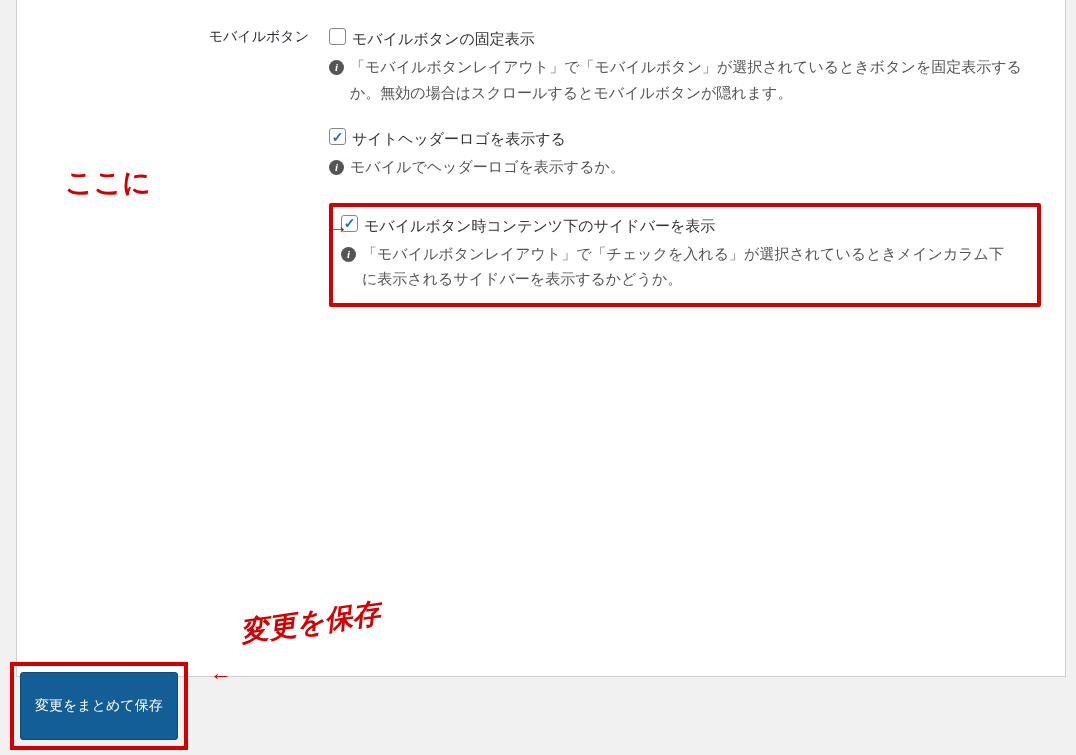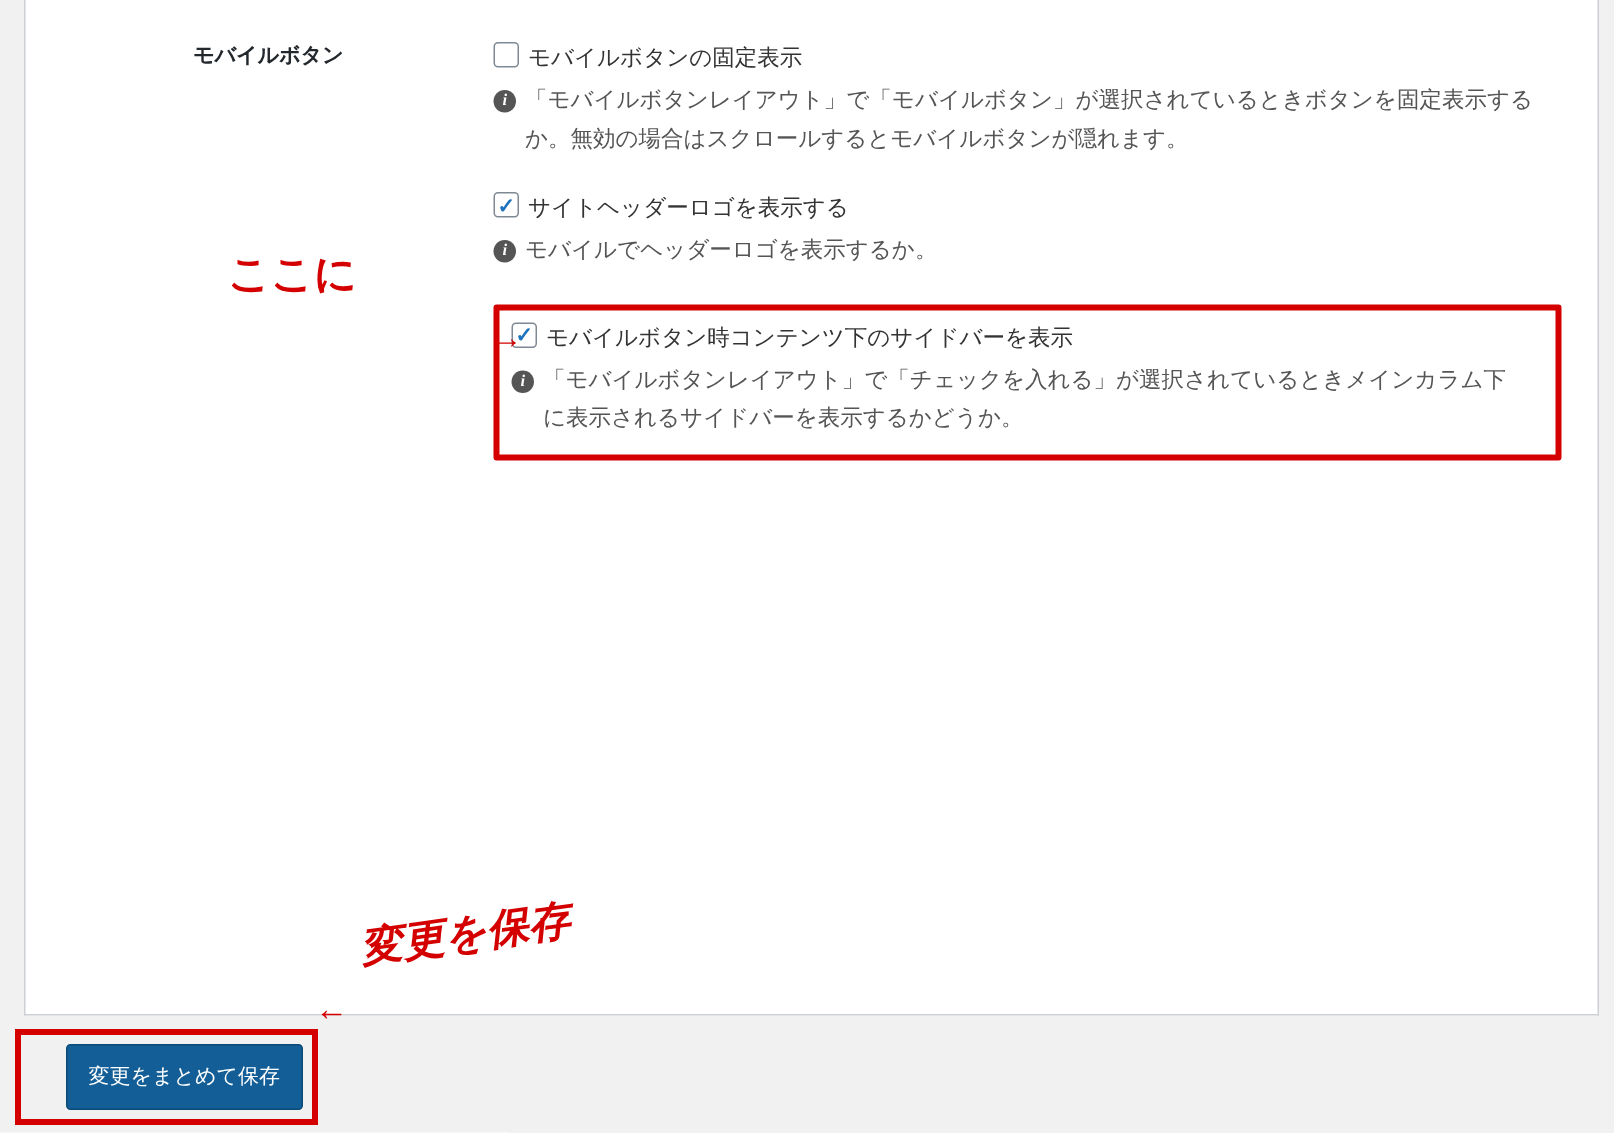--- a/index.html
+++ b/index.html
@@ -25,25 +25,25 @@
     border: 1px solid #ccd0d4;
     border-top: none;
     padding-left: 12px;
     padding-top: 0;
   }
   .form-table {
     width: 100%;
     border-collapse: collapse;
   }
   .form-table th {
-    text-align: center;
+    text-align: right;
     vertical-align: top;
     padding: 28px 10px 20px 20px;
     width: 290px;
-    font-weight: 700;
+    font-weight: 400;
     color: #23282d;
     font-size: 14px;
   }
   .form-table td {
     padding: 28px 10px 20px 10px;
     vertical-align: top;
   }
   .option-block {
     margin-bottom: 22px;
   }
@@ -110,21 +110,21 @@
     position: absolute;
     color: #d40000;
     font-weight: 700;
     pointer-events: none;
     line-height: 1.3;
   }
   .annot-check {
     left: 65px;
     top: 165px;
     font-size: 28px;
-    text-align: center;
+    text-align: left;
     width: 260px;
   }
   .annot-arrow1 {
     position: absolute;
     left: 328px;
     top: 215px;
     color: #d40000;
     font-size: 20px;
     font-weight: 700;
     pointer-events: none;
@@ -150,25 +150,24 @@
     position: absolute;
     left: 10px;
     bottom: 5px;
     border: 4px solid #d40000;
     padding: 6px;
   }
   .save-btn {
     background: #135e96;
     border: 1px solid #0a4b78;
     color: #fff;
-    padding: 12px 14px;
+    padding: 24px 14px;
     font-size: 14px;
     cursor: pointer;
     border-radius: 3px;
-    margin-left: 24px;
   }
 </style>
 </head>
 <body>
 
 <div class="content-panel">
   <table class="form-table">
     <tbody>
         <tr>
       <th>モバイルボタン</th>

